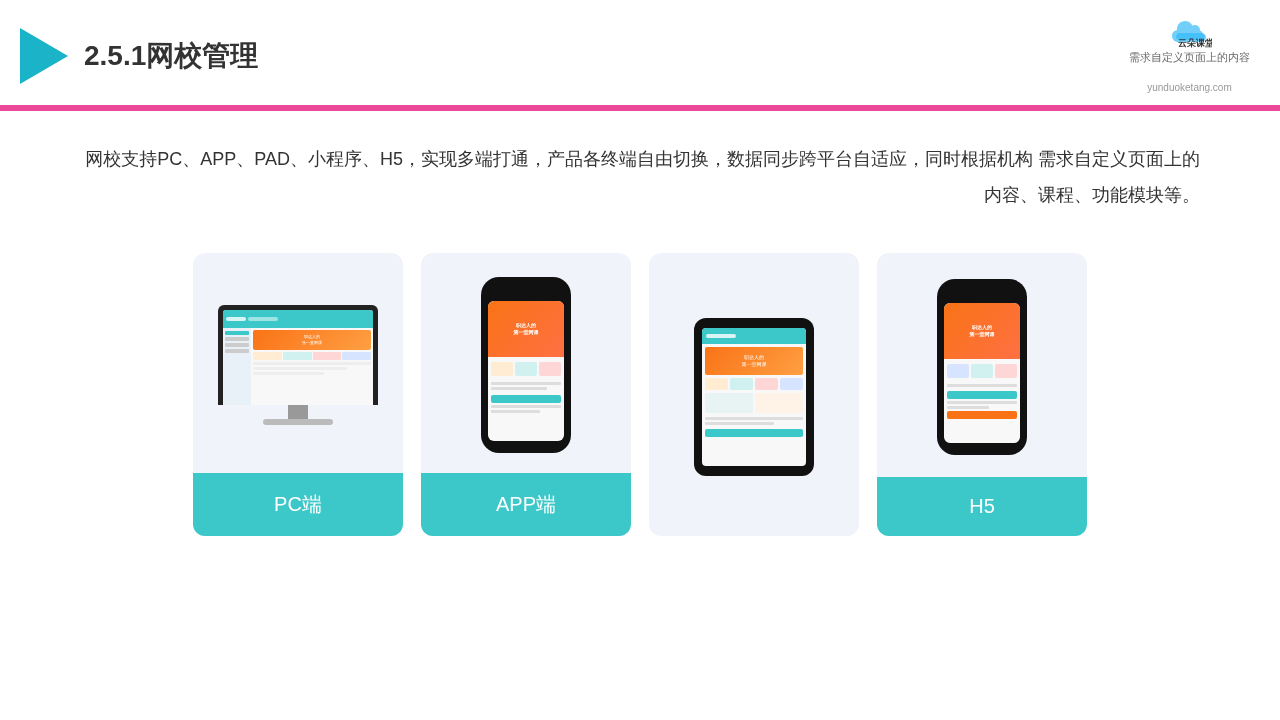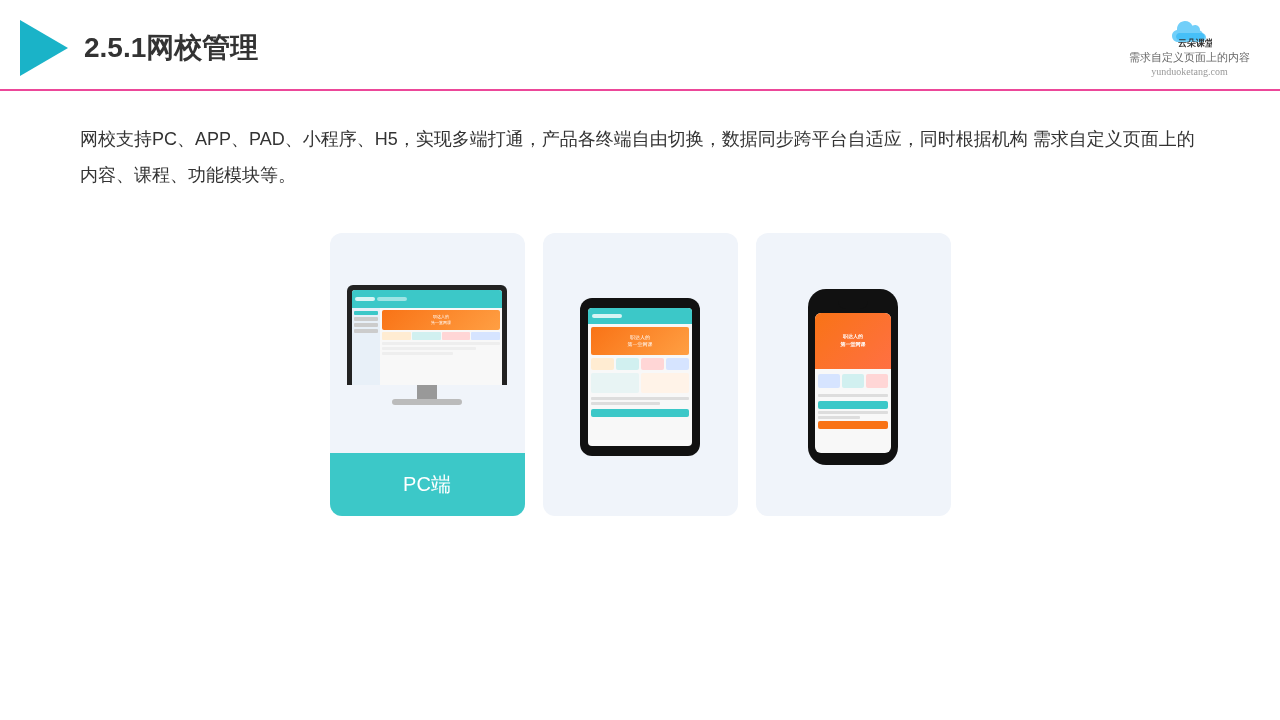--- a/index.html
+++ b/index.html
@@ -10,21 +10,21 @@
       font-family: 'Microsoft YaHei', 'PingFang SC', Arial, sans-serif;
       overflow: hidden;
     }
 
     
     .header {
       display: flex;
       align-items: center;
       justify-content: space-between;
       padding: 18px 30px 12px 20px;
-      border-bottom: 2px solid #ec4899;
+      border-bottom: 6px solid #ec4899;
     }
     .header-left {
       display: flex;
       align-items: center;
       gap: 16px;
     }
     .logo-triangle {
       width: 0;
       height: 0;
       border-top: 28px solid transparent;
@@ -52,44 +52,44 @@
     }
     .brand-sub {
       font-size: 11px;
       color: #666;
       margin-top: 2px;
       text-align: center;
     }
     .brand-url {
       font-size: 10px;
       color: #999;
-      margin-top: 1px;
-      font-family: Liberation Serif, serif;
+      margin-top: 17px;
     }
 
     
     .description {
       padding: 30px 80px 20px 80px;
       font-size: 18px;
       color: #333;
       line-height: 2.0;
+      text-align: right;
     }
 
     
     .cards-container {
       display: flex;
       justify-content: center;
       gap: 18px;
       padding: 20px 50px 30px 50px;
     }
 
     .card {
       background: #f0f4fa;
       border-radius: 12px;
-      width: 195px;
+      width: 210px;
       display: flex;
       flex-direction: column;
       overflow: hidden;
     }
 
     .card-image-area {
       flex: 1;
       display: flex;
       align-items: center;
       justify-content: center;
@@ -245,74 +245,102 @@
             </div>
           </div>
         </div>
         <div class="pc-stand"></div>
         <div class="pc-base"></div>
       </div>
     </div>
     <div class="card-label">PC端</div>
   </div>
 
-
-  <div class="card">
-    <div class="card-image-area">
-      <div class="tablet-mockup">
-        <div class="tablet-screen">
-          <div style="width:100%;height:100%;background:#f8f8f8;">
-            <div style="background:#3cc8c8;height:16px;display:flex;align-items:center;padding:0 4px;">
-              <div style="width:30px;height:4px;background:rgba(255,255,255,0.8);border-radius:2px;"></div>
-            </div>
-            <div style="padding:3px;display:flex;flex-direction:column;gap:2px;">
-              <div style="height:28px;background:linear-gradient(135deg,#f97316,#ff9f43);border-radius:2px;display:flex;align-items:center;justify-content:center;">
-                <div style="font-size:5px;color:#fff;text-align:center;line-height:1.4;">职达人的<br>第一堂网课</div>
-              </div>
-              <div style="display:grid;grid-template-columns:1fr 1fr 1fr 1fr;gap:2px;margin-top:1px;">
-                <div style="height:12px;background:#ffecd2;border-radius:2px;"></div>
-                <div style="height:12px;background:#d1f0f0;border-radius:2px;"></div>
-                <div style="height:12px;background:#ffd6d6;border-radius:2px;"></div>
-                <div style="height:12px;background:#d6e4ff;border-radius:2px;"></div>
-              </div>
-              <div style="display:grid;grid-template-columns:1fr 1fr;gap:2px;margin-top:1px;">
-                <div style="height:20px;background:#e8f4f4;border-radius:2px;"></div>
-                <div style="height:20px;background:#fff3e8;border-radius:2px;"></div>
-              </div>
-              <div style="height:3px;background:#ddd;border-radius:1px;margin-top:2px;"></div>
-              <div style="height:3px;background:#ddd;border-radius:1px;width:70%;"></div>
-              <div style="height:8px;background:#3cc8c8;border-radius:2px;margin-top:2px;"></div>
-            </div>
-          </div>
-        </div>
-      </div>
-    </div>
-  </div>
-
-
   <div class="card">
     <div class="card-image-area">
       <div class="phone-mockup">
         <div class="phone-notch"></div>
         <div class="phone-screen">
           <div style="width:100%;height:100%;background:#f8f8f8;">
             <div style="background:linear-gradient(135deg,#f97316,#ff7043);height:40%;display:flex;flex-direction:column;align-items:center;justify-content:center;padding:4px;">
               <div style="font-size:5px;color:#fff;font-weight:bold;text-align:center;line-height:1.5;">职达人的<br>第一堂网课</div>
             </div>
             <div style="padding:3px;display:grid;grid-template-columns:1fr 1fr 1fr;gap:2px;margin-top:2px;">
+              <div style="height:14px;background:#ffecd2;border-radius:2px;"></div>
+              <div style="height:14px;background:#d1f0f0;border-radius:2px;"></div>
+              <div style="height:14px;background:#ffd6d6;border-radius:2px;"></div>
+            </div>
+            <div style="padding:3px;display:flex;flex-direction:column;gap:2px;">
+              <div style="height:3px;background:#ddd;border-radius:1px;"></div>
+              <div style="height:3px;background:#ddd;border-radius:1px;width:80%;"></div>
+              <div style="height:8px;background:#3cc8c8;border-radius:2px;margin-top:3px;"></div>
+              <div style="height:3px;background:#ddd;border-radius:1px;"></div>
+              <div style="height:3px;background:#ddd;border-radius:1px;width:70%;"></div>
+            </div>
+          </div>
+        </div>
+      </div>
+    </div>
+    <div class="card-label">APP端</div>
+  </div>
+
+  <div class="card">
+    <div class="card-image-area">
+      <div class="tablet-mockup">
+        <div class="tablet-screen">
+          <div style="width:100%;height:100%;background:#f8f8f8;">
+            <div style="background:#3cc8c8;height:16px;display:flex;align-items:center;padding:0 4px;">
+              <div style="width:30px;height:4px;background:rgba(255,255,255,0.8);border-radius:2px;"></div>
+            </div>
+            <div style="padding:3px;display:flex;flex-direction:column;gap:2px;">
+              <div style="height:28px;background:linear-gradient(135deg,#f97316,#ff9f43);border-radius:2px;display:flex;align-items:center;justify-content:center;">
+                <div style="font-size:5px;color:#fff;text-align:center;line-height:1.4;">职达人的<br>第一堂网课</div>
+              </div>
+              <div style="display:grid;grid-template-columns:1fr 1fr 1fr 1fr;gap:2px;margin-top:1px;">
+                <div style="height:12px;background:#ffecd2;border-radius:2px;"></div>
+                <div style="height:12px;background:#d1f0f0;border-radius:2px;"></div>
+                <div style="height:12px;background:#ffd6d6;border-radius:2px;"></div>
+                <div style="height:12px;background:#d6e4ff;border-radius:2px;"></div>
+              </div>
+              <div style="display:grid;grid-template-columns:1fr 1fr;gap:2px;margin-top:1px;">
+                <div style="height:20px;background:#e8f4f4;border-radius:2px;"></div>
+                <div style="height:20px;background:#fff3e8;border-radius:2px;"></div>
+              </div>
+              <div style="height:3px;background:#ddd;border-radius:1px;margin-top:2px;"></div>
+              <div style="height:3px;background:#ddd;border-radius:1px;width:70%;"></div>
+              <div style="height:8px;background:#3cc8c8;border-radius:2px;margin-top:2px;"></div>
+            </div>
+          </div>
+        </div>
+      </div>
+    </div>
+  </div>
+
+
+  <div class="card">
+    <div class="card-image-area">
+      <div class="phone-mockup">
+        <div class="phone-notch"></div>
+        <div class="phone-screen">
+          <div style="width:100%;height:100%;background:#f8f8f8;">
+            <div style="background:linear-gradient(135deg,#f97316,#ff7043);height:40%;display:flex;flex-direction:column;align-items:center;justify-content:center;padding:4px;">
+              <div style="font-size:5px;color:#fff;font-weight:bold;text-align:center;line-height:1.5;">职达人的<br>第一堂网课</div>
+            </div>
+            <div style="padding:3px;display:grid;grid-template-columns:1fr 1fr 1fr;gap:2px;margin-top:2px;">
               <div style="height:14px;background:#d6e4ff;border-radius:2px;"></div>
               <div style="height:14px;background:#d1f0f0;border-radius:2px;"></div>
               <div style="height:14px;background:#ffd6d6;border-radius:2px;"></div>
             </div>
             <div style="padding:3px;display:flex;flex-direction:column;gap:2px;">
               <div style="height:3px;background:#ddd;border-radius:1px;"></div>
               <div style="height:8px;background:#3cc8c8;border-radius:2px;margin-top:2px;"></div>
               <div style="height:3px;background:#ddd;border-radius:1px;"></div>
               <div style="height:3px;background:#ddd;border-radius:1px;width:60%;"></div>
               <div style="height:8px;background:#f97316;border-radius:2px;"></div>
             </div>
           </div>
         </div>
       </div>
     </div>
+    <div class="card-label">H5</div>
   </div>
 
 </div>
 
 </body></html>

